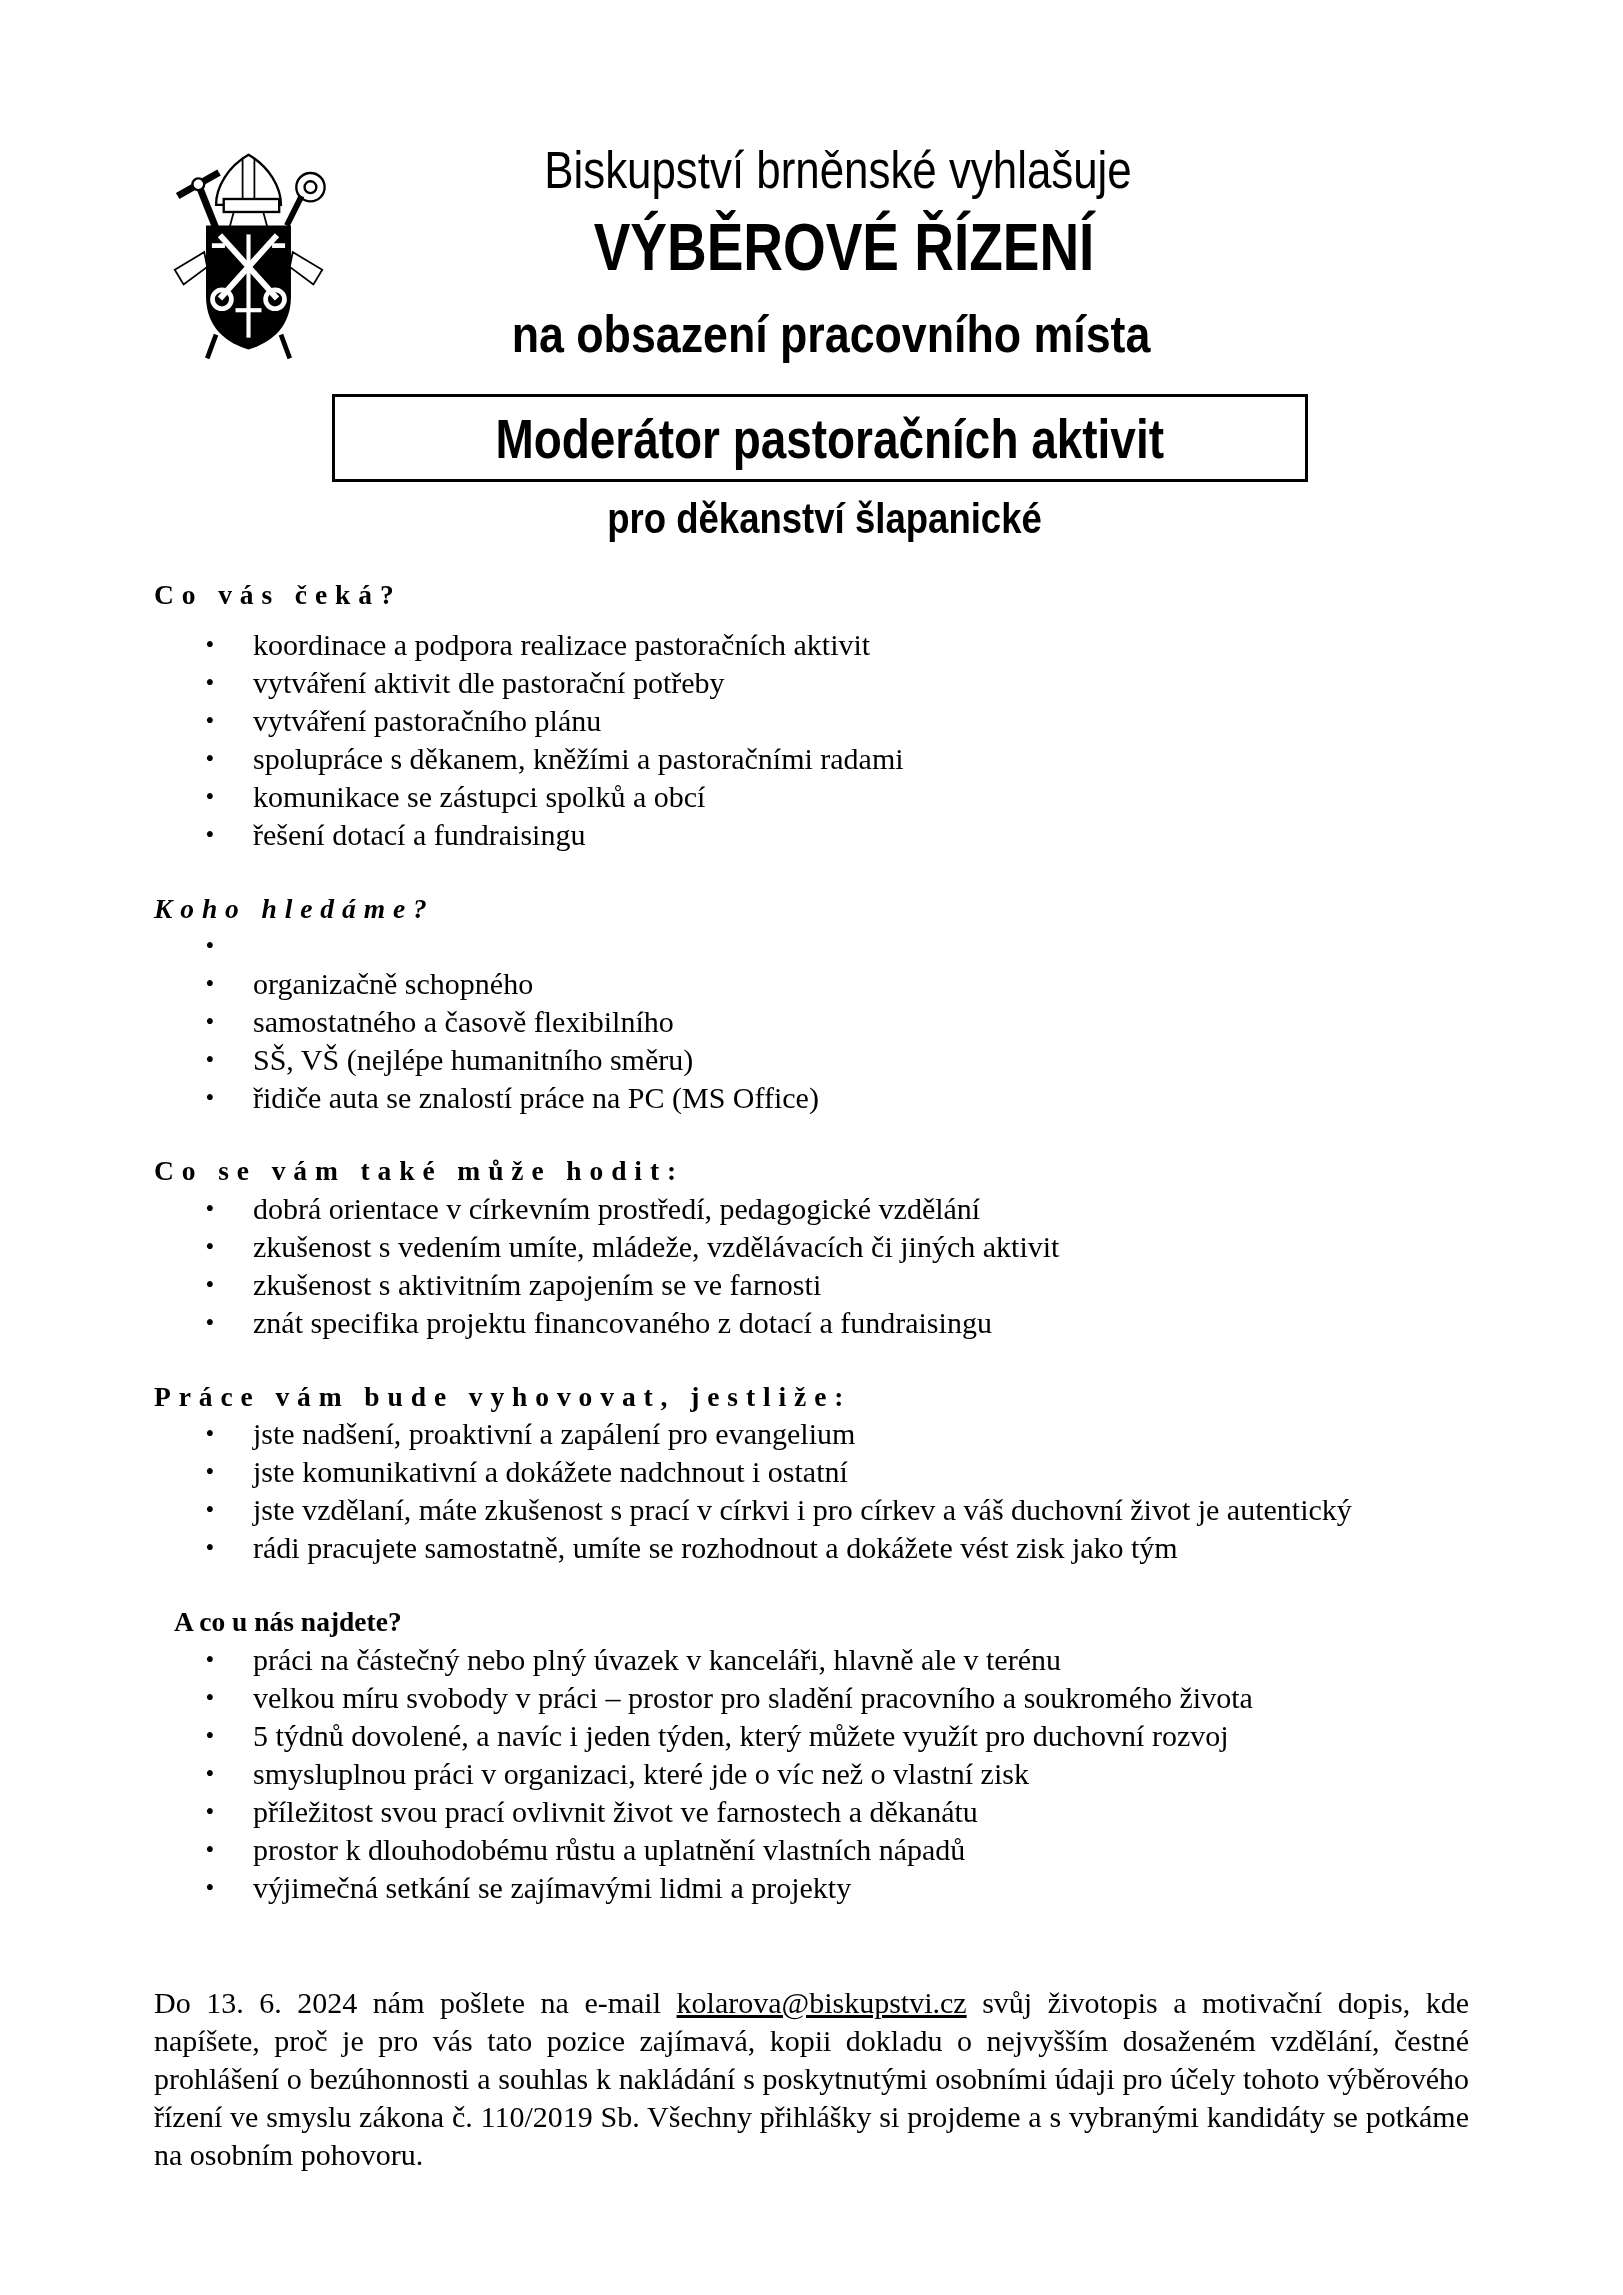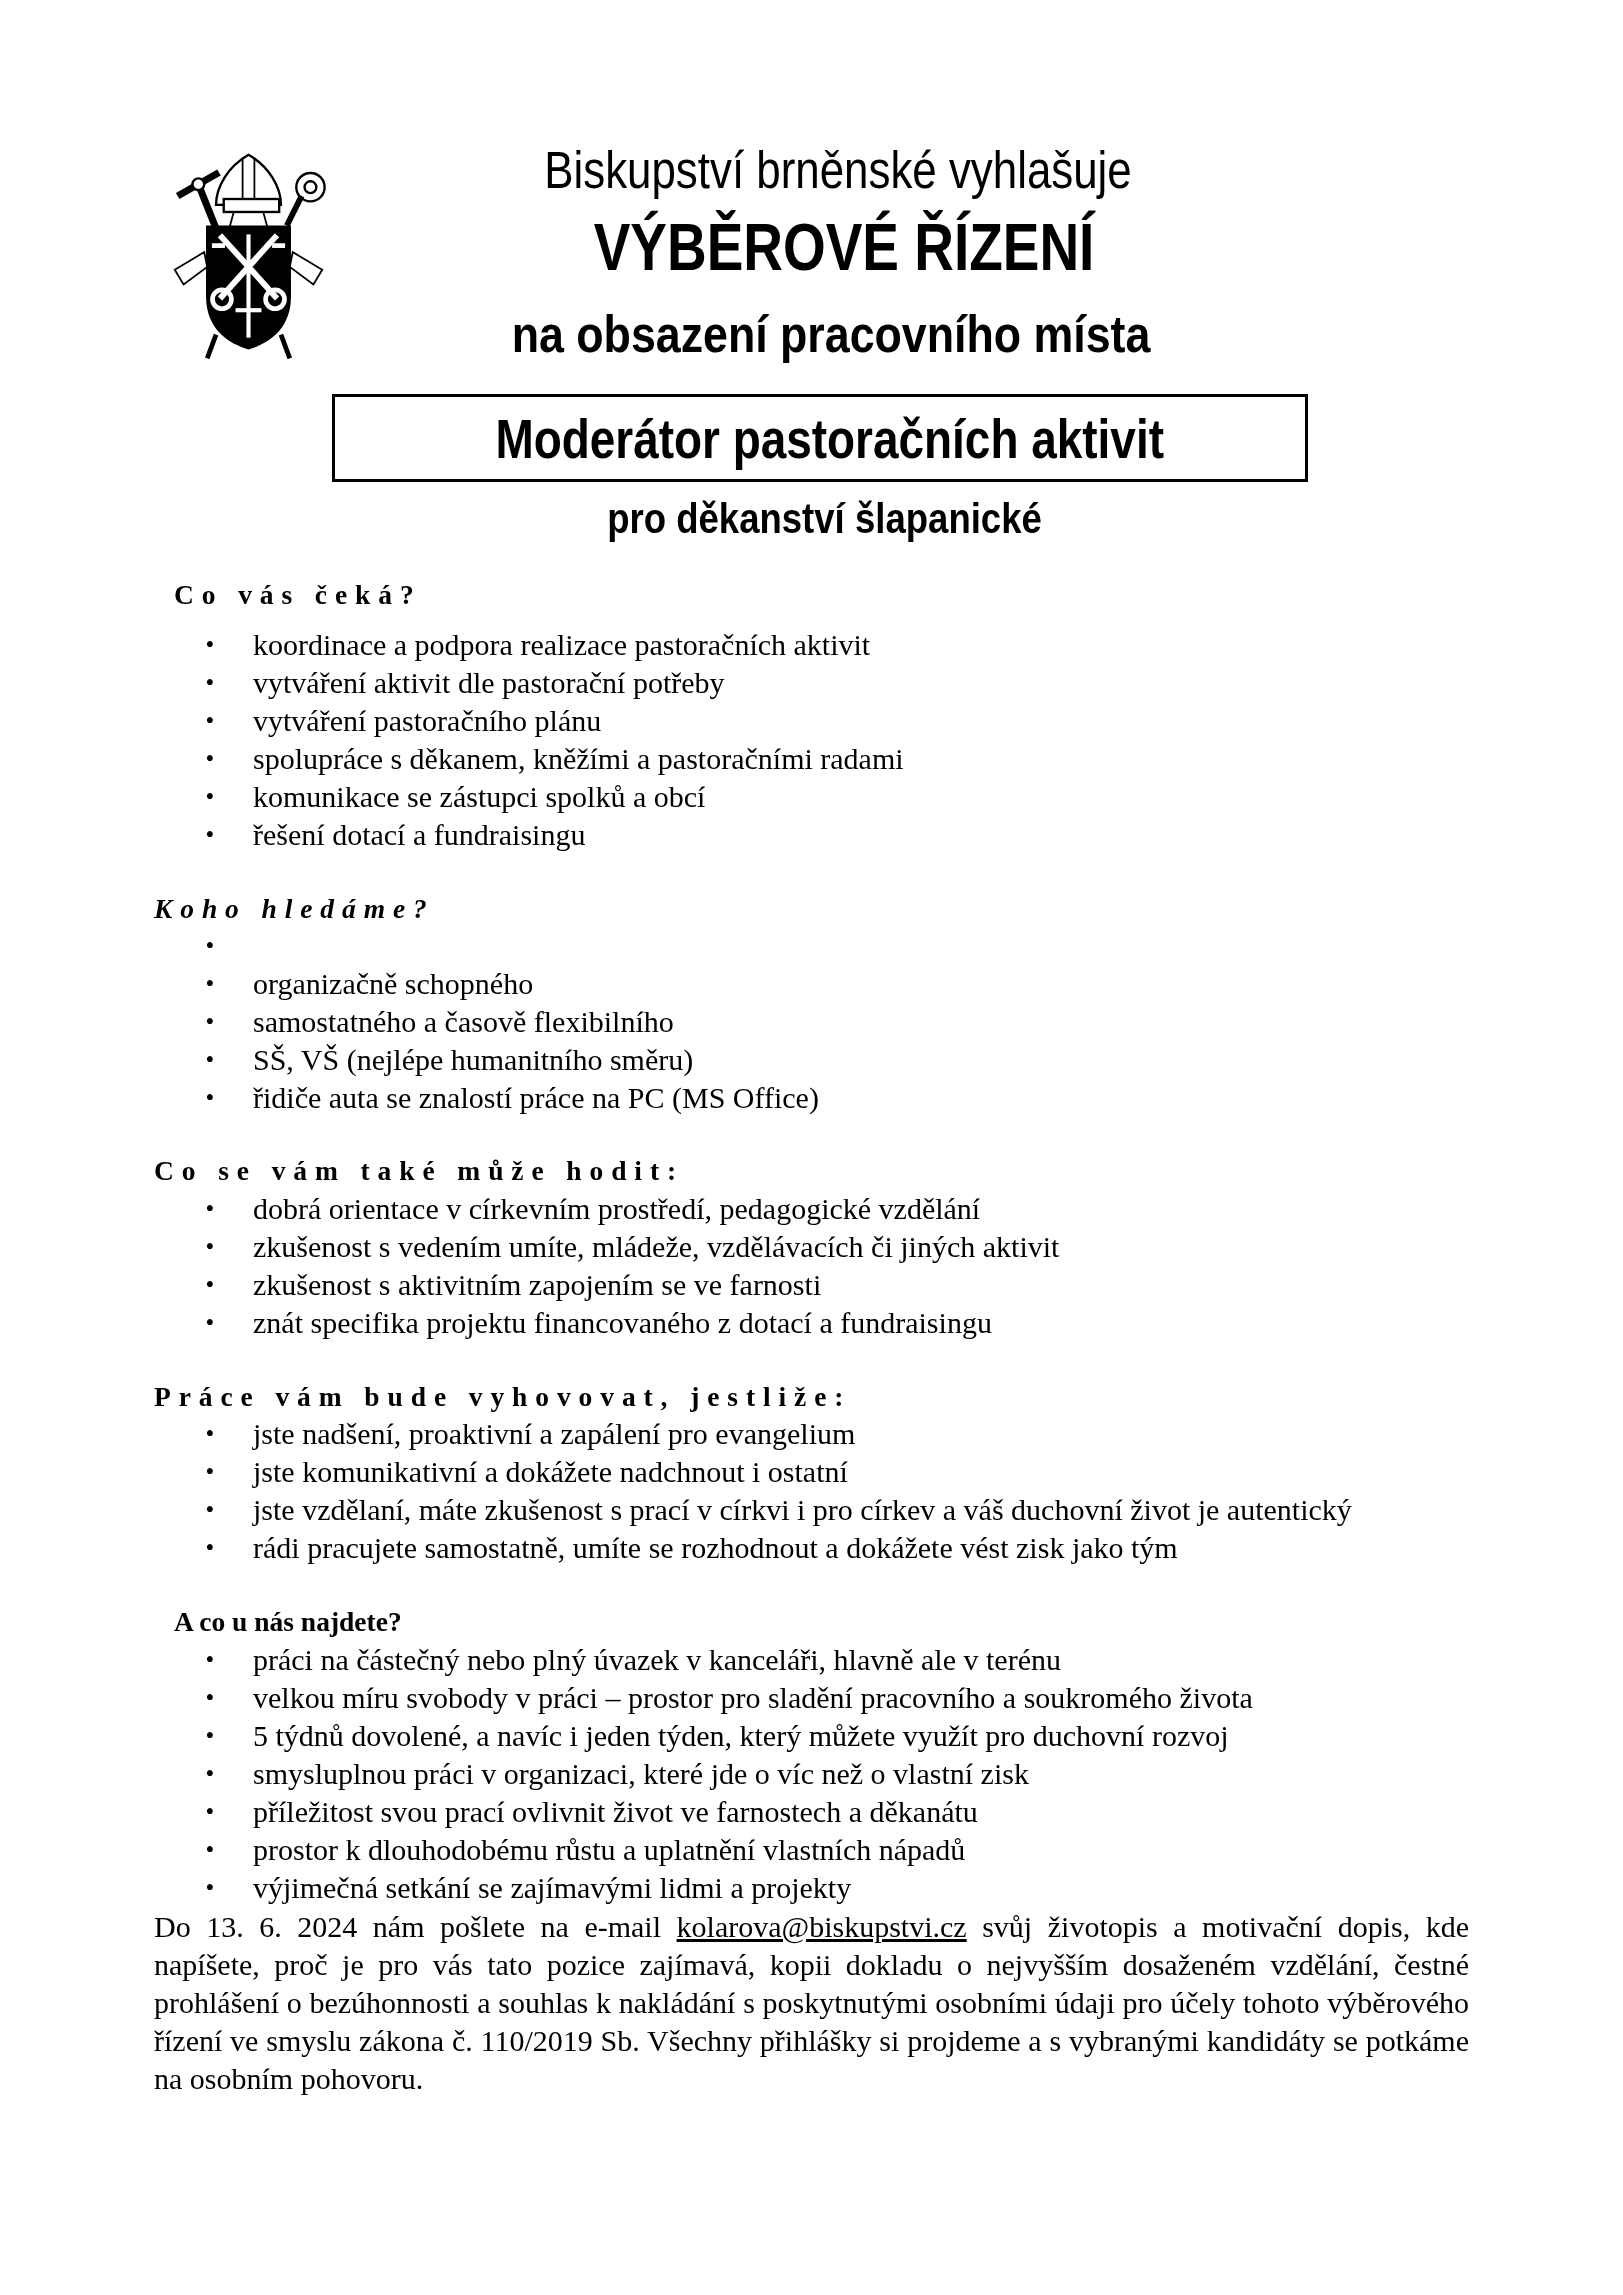--- a/index.html
+++ b/index.html
@@ -19,21 +19,21 @@
     }
     .pos-title { font-family: "Liberation Sans", sans-serif; font-weight: bold; font-size: 56px; white-space: nowrap; transform: scaleX(0.82); }
     .pos-dept { position: absolute; left: 347px; width: 955px; top: 494px; text-align: center; font-family: "Liberation Sans", sans-serif; font-weight: bold; font-size: 43px; white-space: nowrap; transform: scaleX(0.85); }
 
     .sec-h { position: absolute; left: 154px; font-weight: bold; font-size: 27.5px; letter-spacing: 7.9px; white-space: nowrap; }
     .sec-h.plain { letter-spacing: 0; }
     .list { position: absolute; left: 203px; margin: 0; padding: 0; list-style: none; }
     .list li { position: relative; font-size: 30px; line-height: 38px; height: 38px; white-space: nowrap; padding-left: 50px; }
     .list li .bullet { position: absolute; left: 2.6px; top: 0; font-size: 25px; }
     .footer-p {
-      position: absolute; left: 154px; top: 1908px; width: 1315px;
+      position: absolute; left: 154px; top: 1984px; width: 1315px;
       font-size: 30px; line-height: 38px; text-align: justify; margin: 0;
     }
     .email-link { color: #000; text-decoration: underline; text-decoration-thickness: 2.6px; }
   </style>
 </head>
 <body>
 
 <svg class="crest" viewBox="0 0 300 400">
 
   <path d="M150 25 C115 45 95 80 95 110 L205 110 C205 80 185 45 150 25 Z" fill="#fff" stroke="#000" stroke-width="4"></path>
@@ -84,21 +84,21 @@
 
 <div class="hdr h-issuer">Biskupství brněnské vyhlašuje</div>
 <div class="hdr h-title">VÝBĚROVÉ ŘÍZENÍ</div>
 <div class="hdr h-sub">na obsazení pracovního místa</div>
 
 <div class="pos-box">
   <span class="pos-title">Moderátor pastoračních aktivit</span>
 </div>
 <div class="pos-dept">pro děkanství šlapanické</div>
 
-<div class="sec-h" style="top:579px;margin-left:20px;">Co vás čeká?</div>
+<div class="sec-h" style="top:579px;">Co vás čeká?</div>
 <ul class="list" style="top:626px;">
   <li><span class="bullet">•</span><span>koordinace a podpora realizace pastoračních aktivit</span></li>
   <li><span class="bullet">•</span><span>vytváření aktivit dle pastorační potřeby</span></li>
   <li><span class="bullet">•</span><span>vytváření pastoračního plánu</span></li>
   <li><span class="bullet">•</span><span>spolupráce s děkanem, kněžími a pastoračními radami</span></li>
   <li><span class="bullet">•</span><span>komunikace se zástupci spolků a obcí</span></li>
   <li><span class="bullet">•</span><span>řešení dotací a fundraisingu</span></li>
 </ul>
 
 <div class="sec-h" style="top:893px;font-style:italic;">Koho hledáme?</div>

